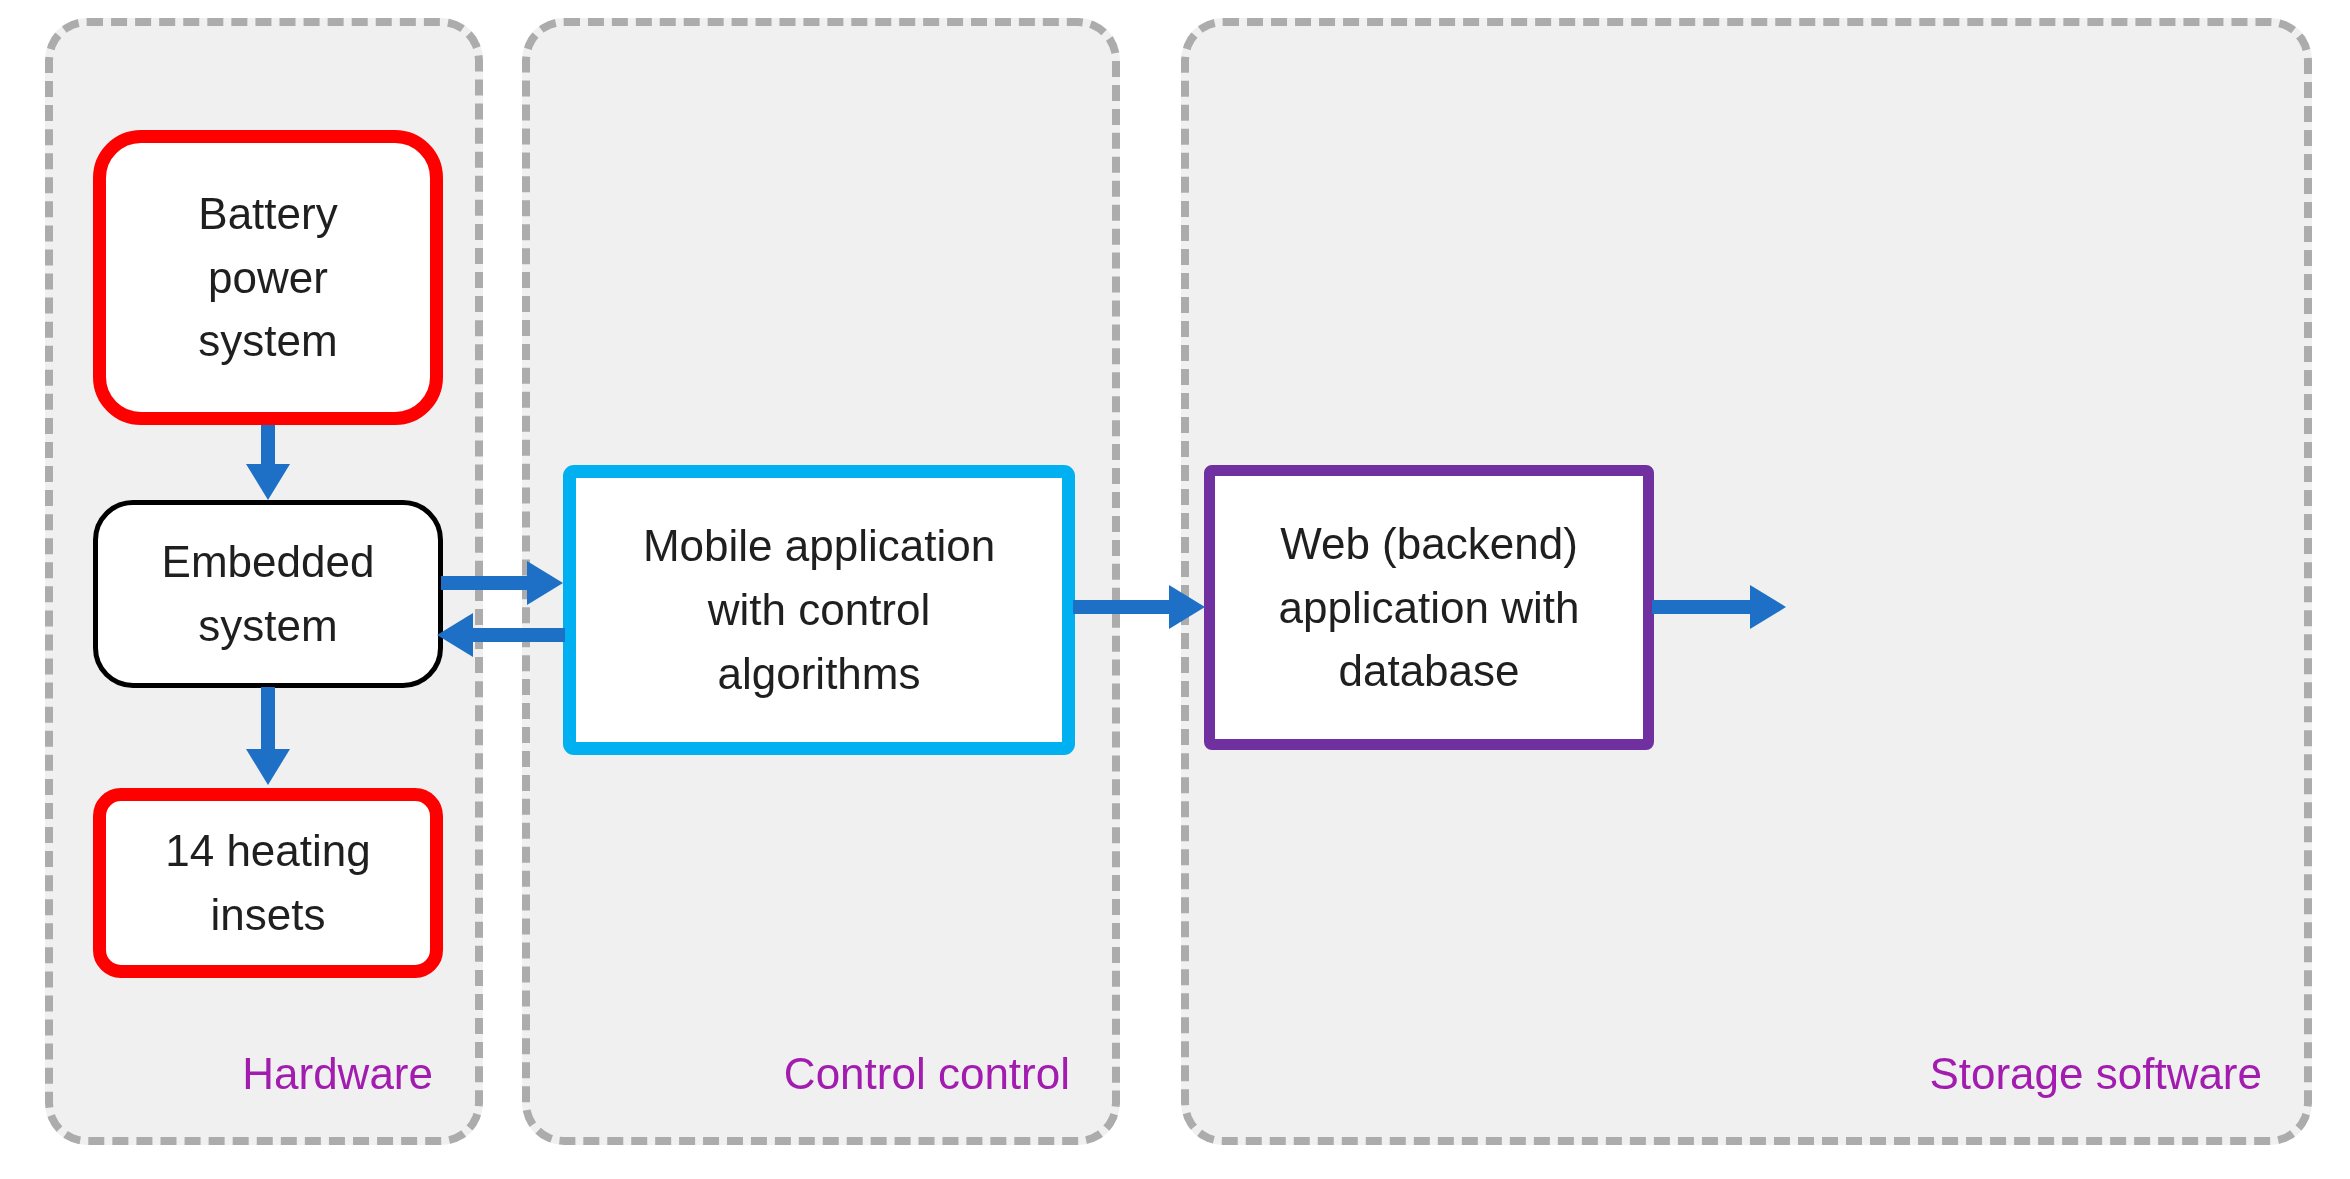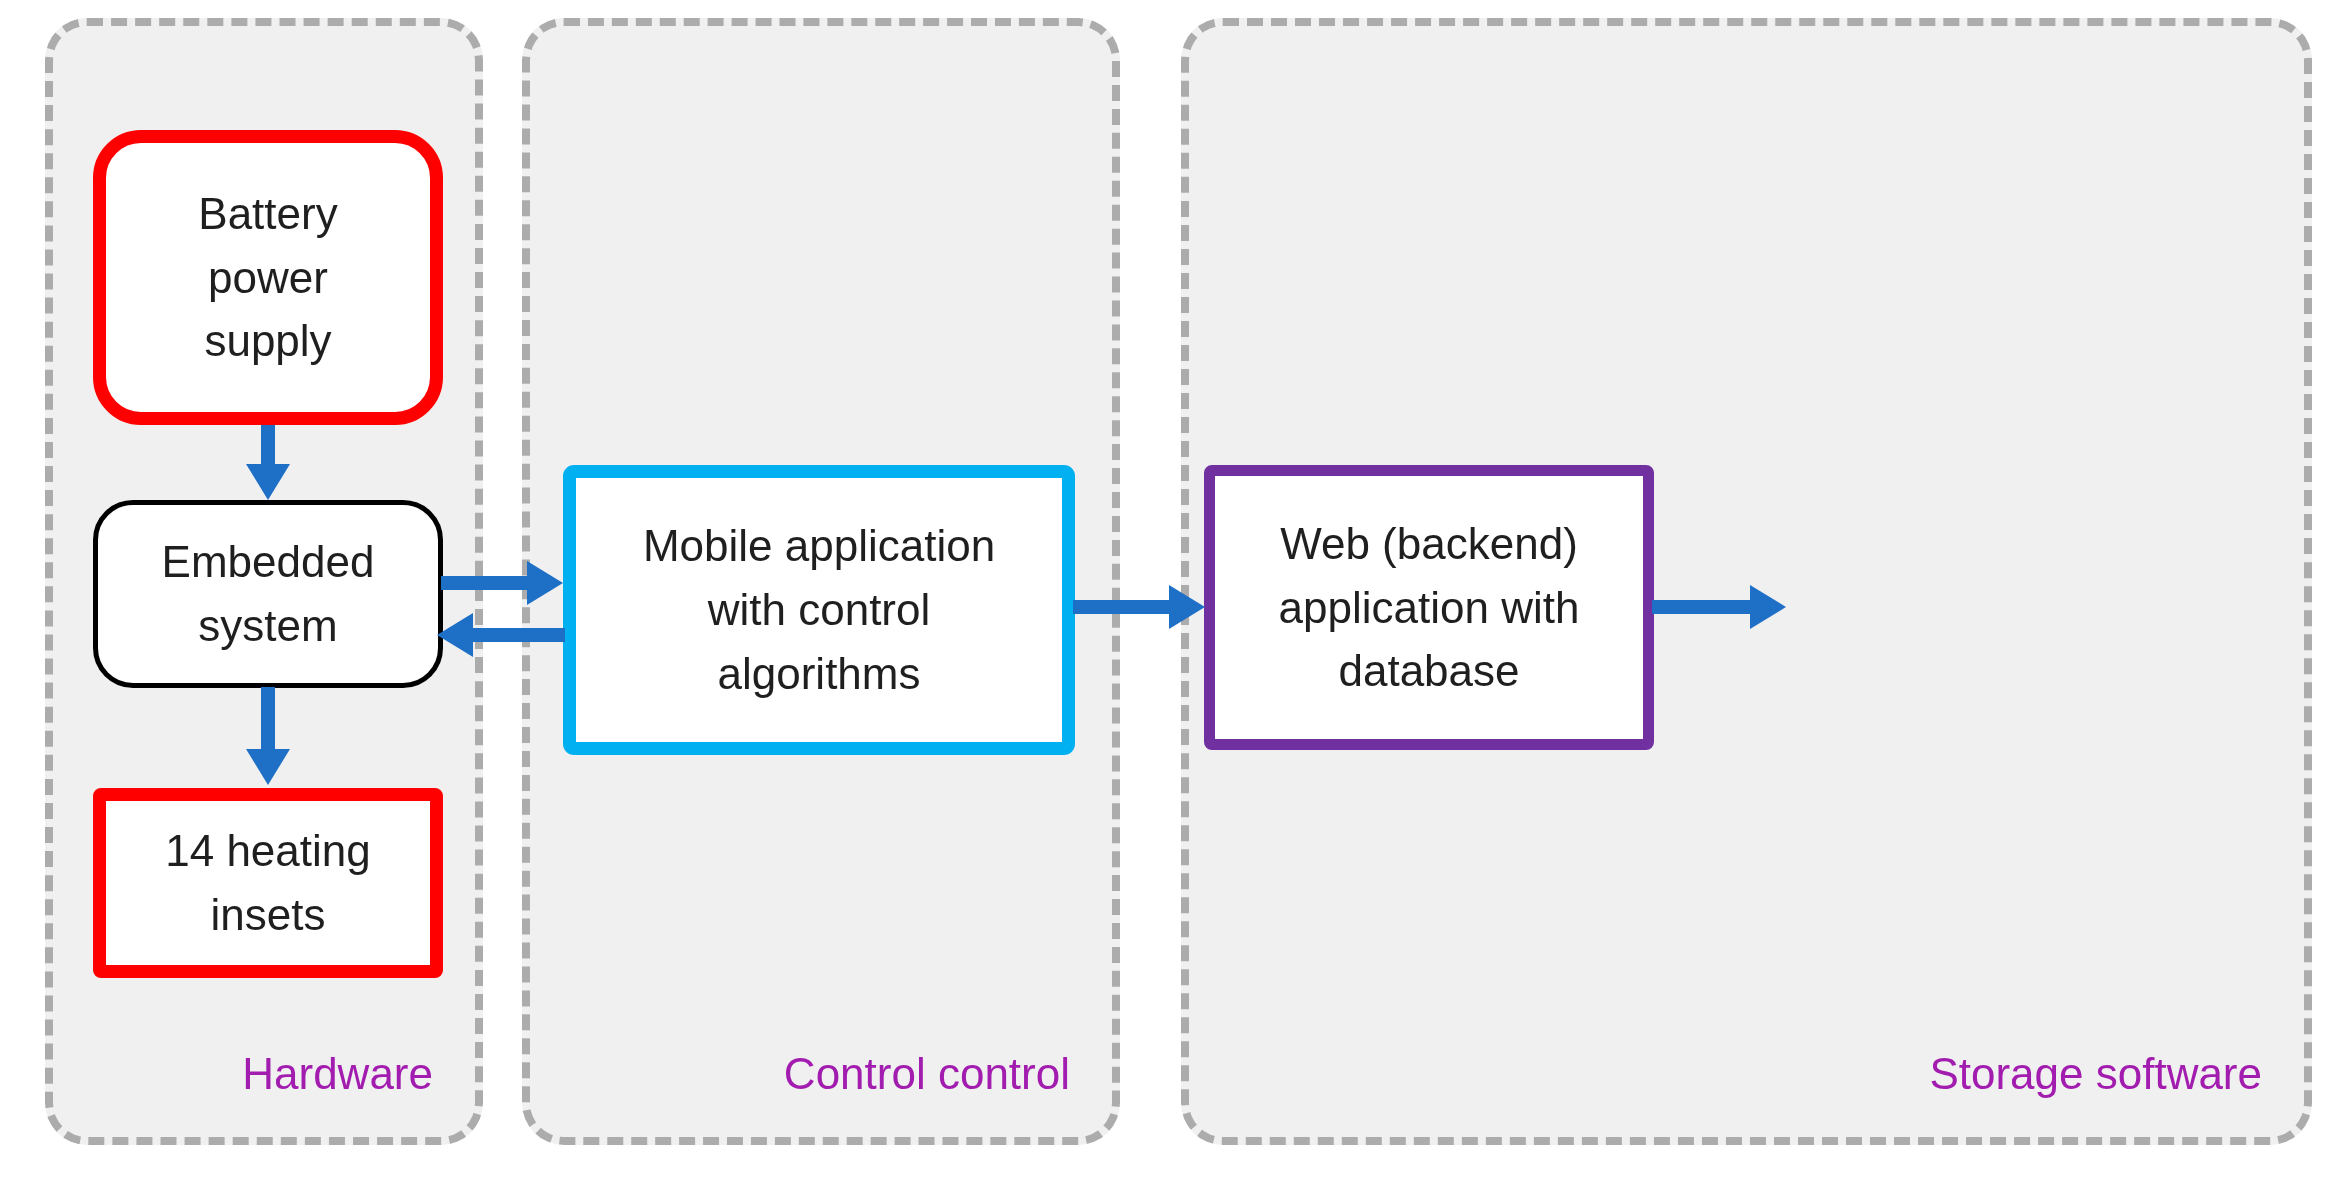--- a/index.html
+++ b/index.html
@@ -50,21 +50,21 @@
     text-align: center;
     font-size: 44px;
     line-height: 1.45;
     color: #1f1f1f;
   }
   .node-battery  { left: 93px;   top: 130px; width: 350px; height: 295px;
                    border: 13px solid #ff0000; border-radius: 48px; padding: 0 40px; }
   .node-embedded { left: 93px;   top: 500px; width: 350px; height: 188px;
                    border: 5px solid #000000; border-radius: 40px; padding: 0 40px; }
   .node-heating  { left: 93px;   top: 788px; width: 350px; height: 190px;
-                   border: 13px solid #ff0000; border-radius: 8px; padding: 0 40px; }
+                   border: 13px solid #ff0000; border-radius: 28px; padding: 0 40px; }
   .node-mobile   { left: 563px;  top: 465px; width: 512px; height: 290px;
                    border: 13px solid #00b0f0; border-radius: 11px; padding: 0 30px; }
   .node-backend  { left: 1204px; top: 465px; width: 450px; height: 285px;
                    border: 11px solid #7030a0; border-radius: 8px; padding: 0 20px; }
   .node-frontend { left: 1786px; top: 462px; width: 489px; height: 288px;
                    border: 11px solid #7030a0; border-radius: 50px; padding: 0 15px; }
 
   
   .shaft, .head { position: absolute; }
   .shaft { background: #1e6fc6; }
@@ -87,21 +87,21 @@
 
   <div class="group group-control">
     <div class="group-label">Control control</div>
   </div>
 
   <div class="group group-storage">
     <div class="group-label">Storage software</div>
   </div>
 
   <div class="node node-battery">
-    <span>Battery power supply</span>
+    <span>Battery power system</span>
   </div>
 
   <div class="node node-embedded">
     <span>Embedded system</span>
   </div>
 
   <div class="node node-heating">
     <span>14 heating insets</span>
   </div>
 

